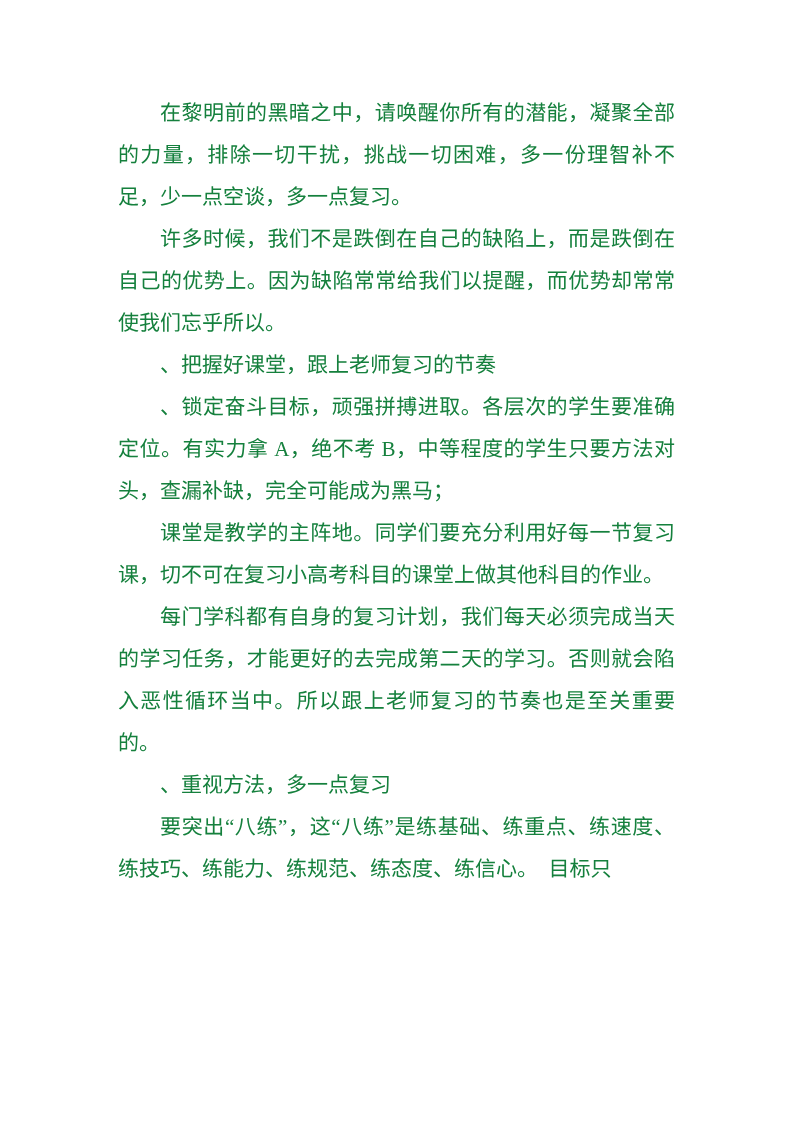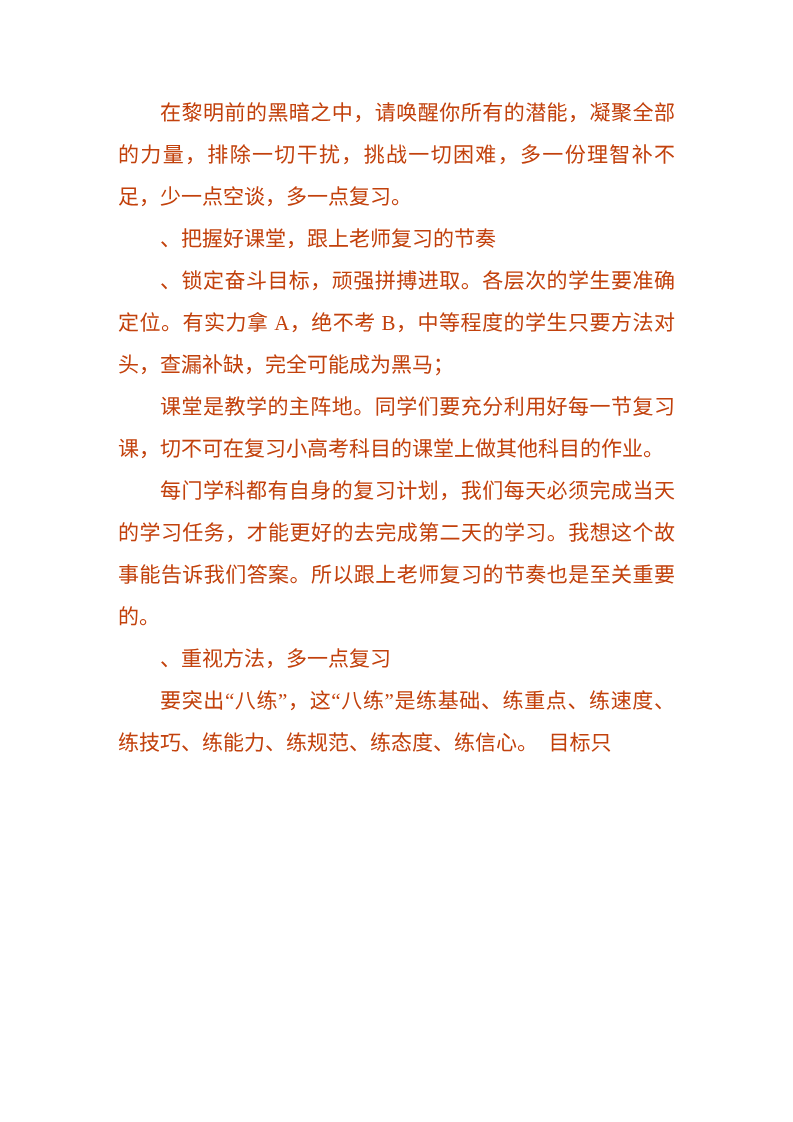--- a/index.html
+++ b/index.html
@@ -20,32 +20,33 @@
   .doc {
     width: 100%;
   }
   .doc p {
     margin: 0;
     padding: 0;
     font-family: "Liberation Serif", "DejaVu Serif", serif;
     font-size: 21px;
     line-height: 42px;
     font-weight: 400;
-    color: #c2410c;
+    color: #15803d;
     text-align: justify;
     text-indent: 2em;
     word-break: break-all;
   }
 </style>
 </head>
 <body>
 
 <div class="page">
   <article class="doc">
     <p>在黎明前的黑暗之中，请唤醒你所有的潜能，凝聚全部的力量，排除一切干扰，挑战一切困难，多一份理智补不足，少一点空谈，多一点复习。</p>
+    <p>许多时候，我们不是跌倒在自己的缺陷上，而是跌倒在自己的优势上。因为缺陷常常给我们以提醒，而优势却常常使我们忘乎所以。</p>
     <p>、把握好课堂，跟上老师复习的节奏</p>
     <p>、锁定奋斗目标，顽强拼搏进取。各层次的学生要准确定位。有实力拿 A，绝不考 B，中等程度的学生只要方法对头，查漏补缺，完全可能成为黑马；</p>
     <p>课堂是教学的主阵地。同学们要充分利用好每一节复习课，切不可在复习小高考科目的课堂上做其他科目的作业。</p>
-    <p>每门学科都有自身的复习计划，我们每天必须完成当天的学习任务，才能更好的去完成第二天的学习。我想这个故事能告诉我们答案。所以跟上老师复习的节奏也是至关重要的。</p>
+    <p>每门学科都有自身的复习计划，我们每天必须完成当天的学习任务，才能更好的去完成第二天的学习。否则就会陷入恶性循环当中。所以跟上老师复习的节奏也是至关重要的。</p>
     <p>、重视方法，多一点复习</p>
     <p>要突出“八练”，这“八练”是练基础、练重点、练速度、练技巧、练能力、练规范、练态度、练信心。　目标只</p>
   </article>
 </div>
 
 </body></html>

